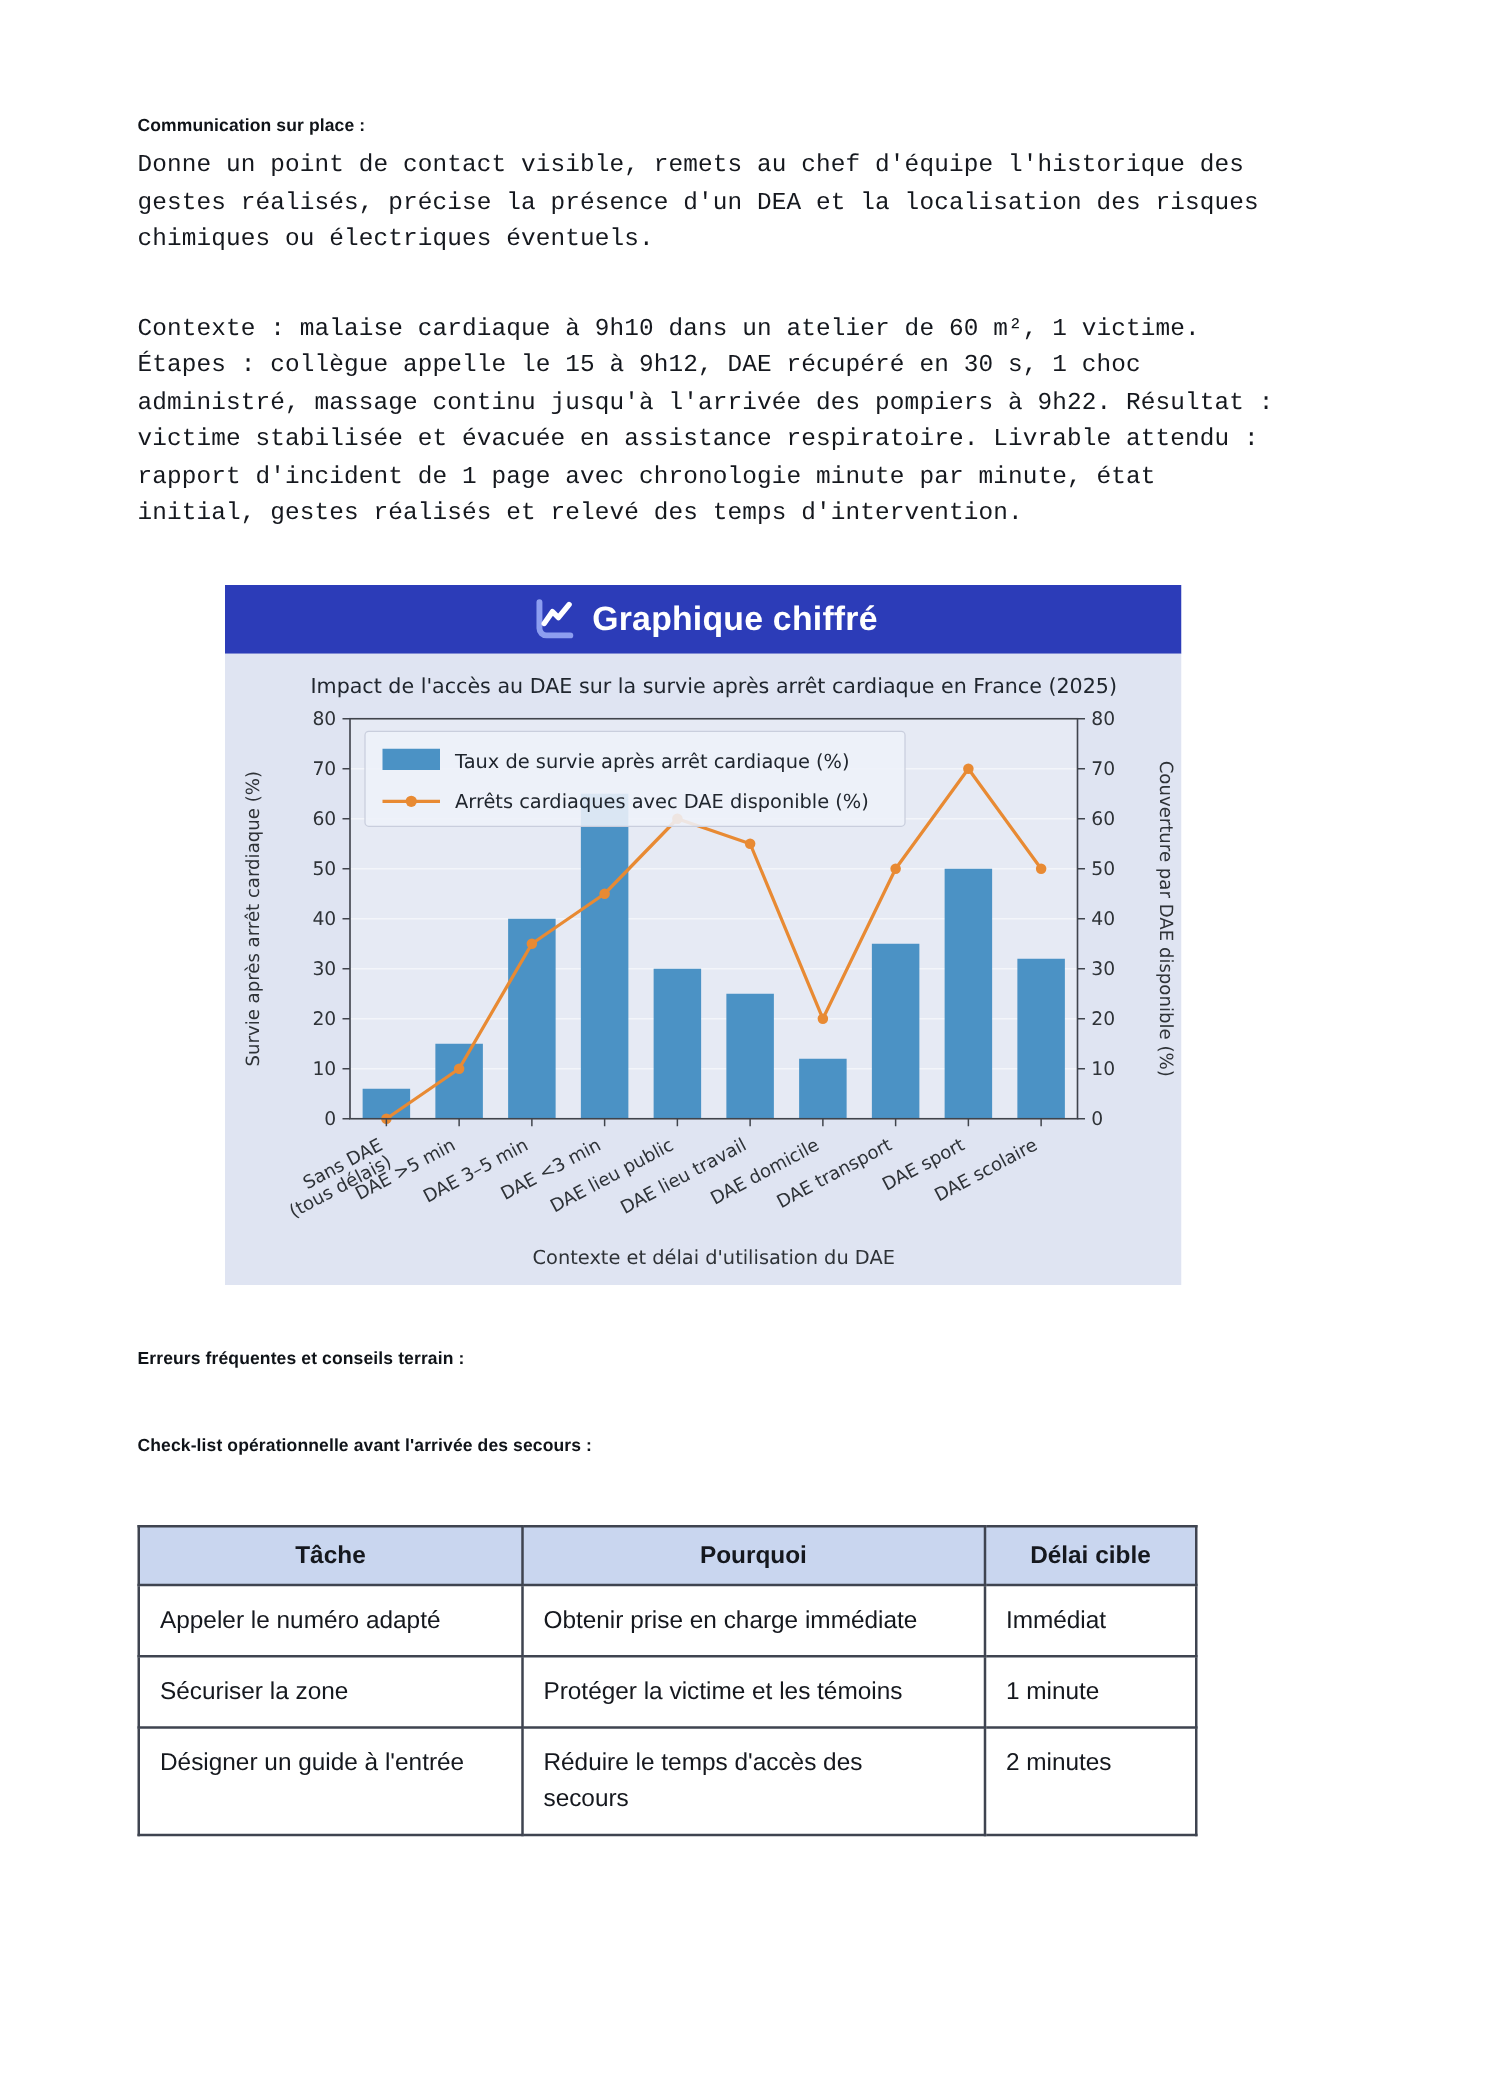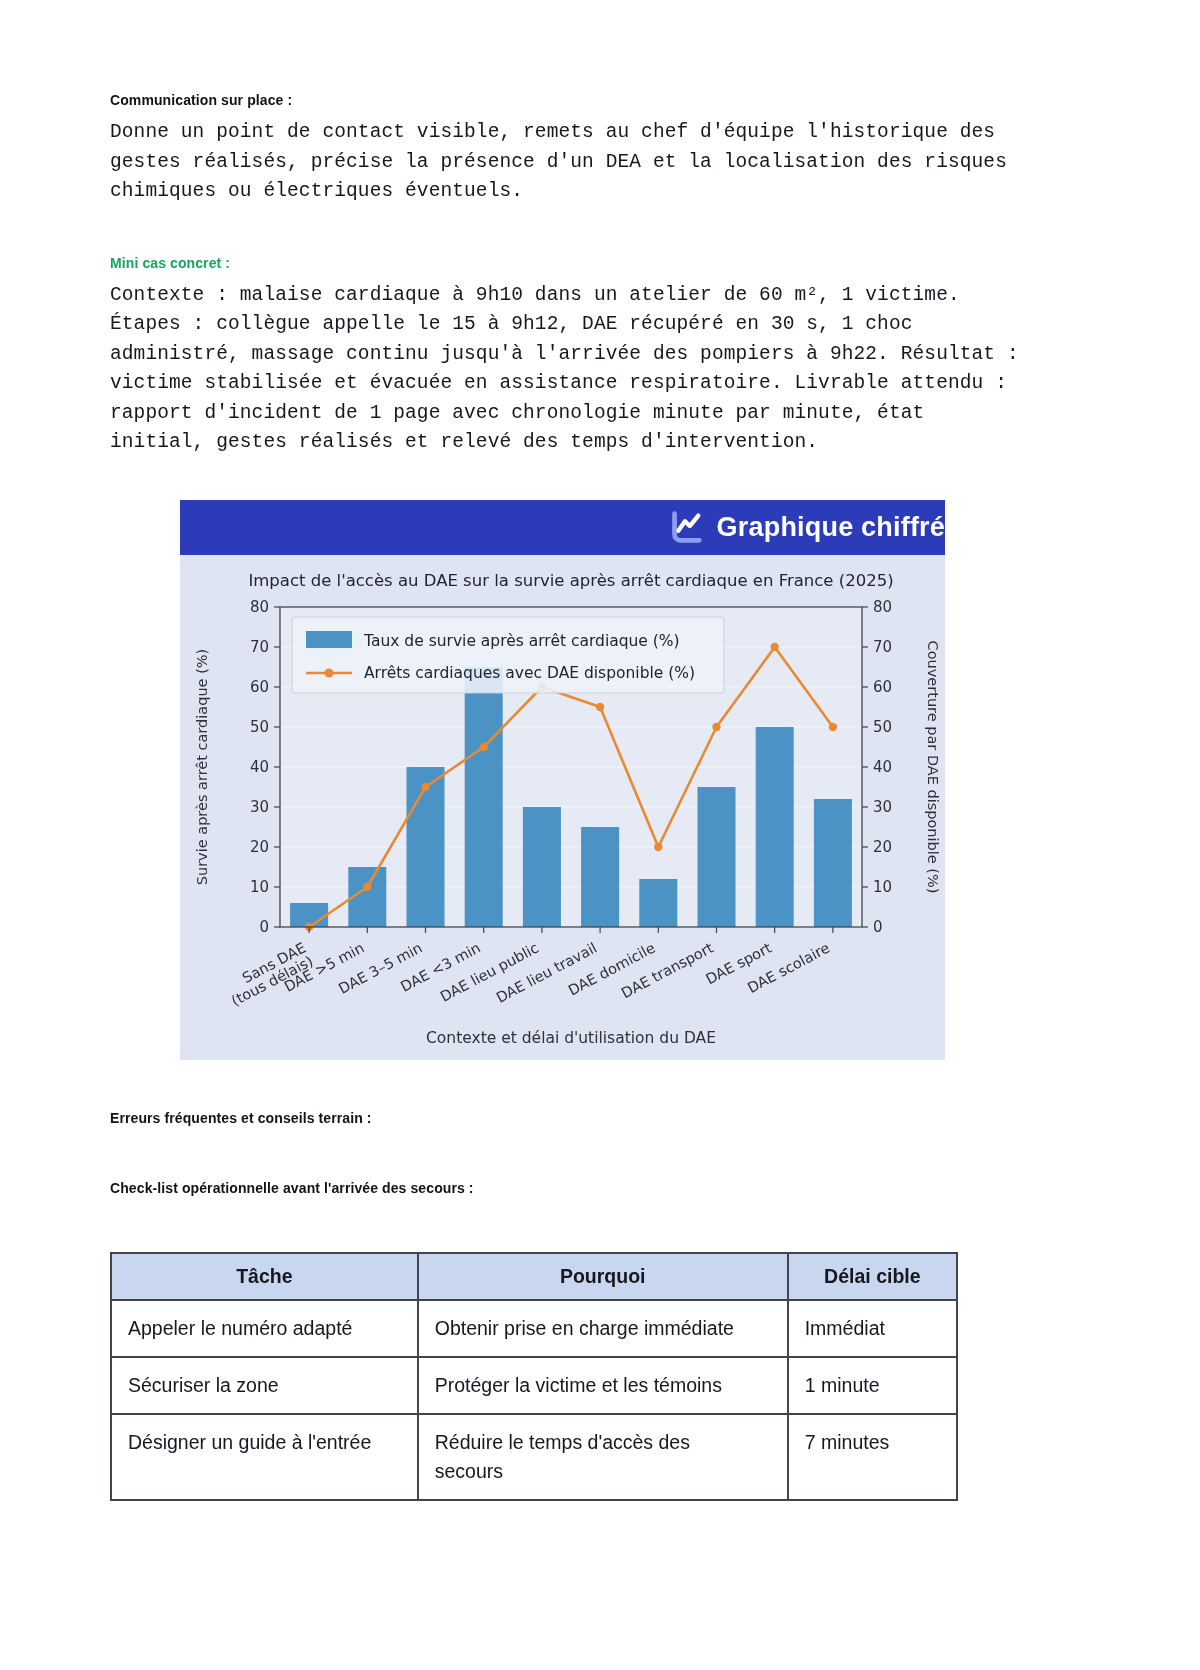--- a/index.html
+++ b/index.html
@@ -33,21 +33,21 @@
   
   .chart-card{
     width:765px;
     margin:0 0 44px 70px;
   }
   .chart-card-header{
     height:55px;
     background:#2c3cb8;
     display:flex;
     align-items:center;
-    justify-content:flex-end;
+    justify-content:center;
     gap:13px;
   }
   .chart-card-header .hdr-label{
     color:#ffffff;
     font-size:27px;
     font-weight:700;
     letter-spacing:.2px;
   }
   .chart-panel{
     background:#dfe4f2;
@@ -86,21 +86,20 @@
 </style>
 </head>
 <body>
 
 <div class="section">
   <p class="heading">Communication sur place :</p>
   <p class="para">Donne un point de contact visible, remets au chef d'équipe l'historique des gestes réalisés, précise la présence d'un DEA et la localisation des risques chimiques ou électriques éventuels.</p>
 </div>
 
 <div class="section">
-  <p class="heading green">Mini cas concret :</p>
   <p class="para">Contexte : malaise cardiaque à 9h10 dans un atelier de 60 m², 1 victime. Étapes : collègue appelle le 15 à 9h12, DAE récupéré en 30 s, 1 choc administré, massage continu jusqu'à l'arrivée des pompiers à 9h22. Résultat : victime stabilisée et évacuée en assistance respiratoire. Livrable attendu : rapport d'incident de 1 page avec chronologie minute par minute, état initial, gestes réalisés et relevé des temps d'intervention.</p>
 </div>
 
 <div class="chart-card">
   <div class="chart-card-header">
     <svg width="38" height="38" viewBox="0 0 40 40" aria-hidden="true">
       <path d="M9 6 V28 a6 6 0 0 0 6 6 H35" fill="none" stroke="#8d9ef0" stroke-width="5" stroke-linecap="round"></path>
       <polyline points="13,24 20,14 25,19 34,8" fill="none" stroke="#ffffff" stroke-width="4.5" stroke-linecap="round" stroke-linejoin="round"></polyline>
     </svg>
     <span class="hdr-label">Graphique chiffré</span>
@@ -236,17 +235,17 @@
       </tr>
       <tr>
         <td>Sécuriser la zone</td>
         <td>Protéger la victime et les témoins</td>
         <td>1 minute</td>
       </tr>
       <tr>
         <td>Désigner un guide à l'entrée</td>
         <td>Réduire le temps d'accès des
 secours</td>
-        <td>7 minutes</td>
+        <td>2 minutes</td>
       </tr>
     </tbody>
   </table>
 </div>
 
 </body></html>

